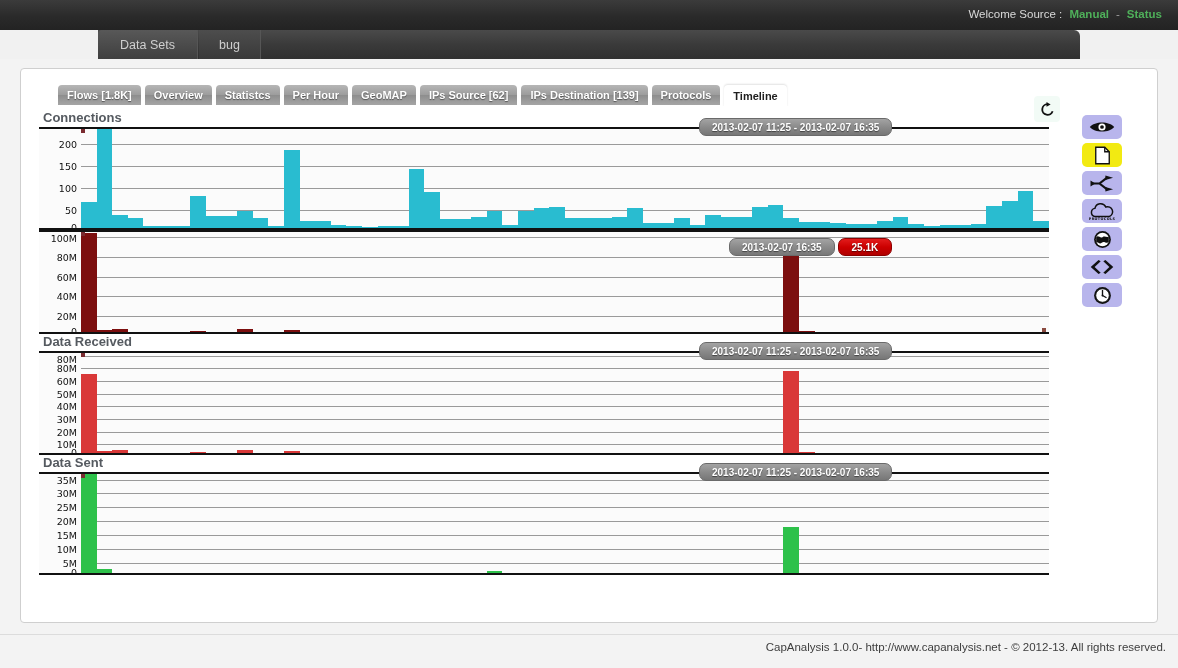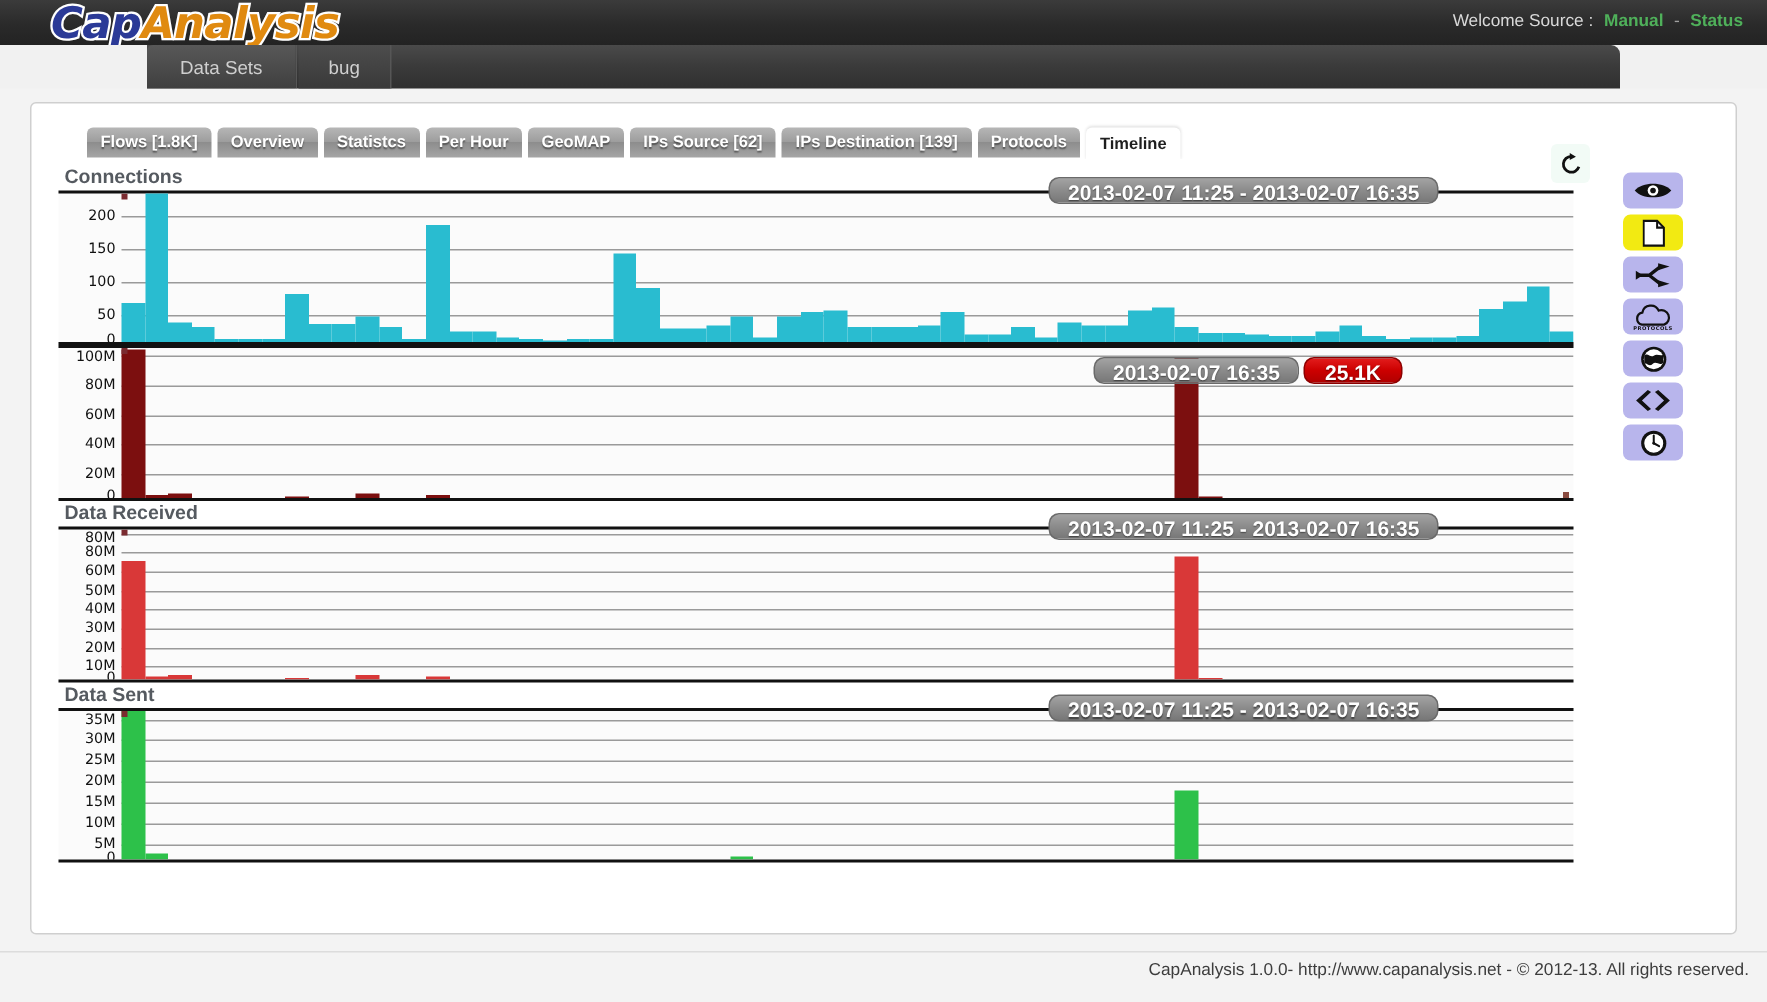--- a/index.html
+++ b/index.html
@@ -232,21 +232,21 @@
     position: absolute;
     z-index: 9;
     white-space: nowrap;
     display: flex;
   }
   .pill {
     display: inline-block;
     height: 18px;
     line-height: 18px;
     padding: 0 12px;
-    font-size: 14px;
+    font-size: 10px;
     font-weight: bold;
     color: #ffffff;
     background: linear-gradient(to bottom, #a3a3a3 0%, #8b8b8b 50%, #777777 100%);
     border: 1px solid #6a6a6a;
     border-radius: 7px;
     text-shadow: 0 1px 1px rgba(0,0,0,.5);
   }
   .pill.val {
     background: linear-gradient(to bottom, #e21c1c 0%, #cc0000 50%, #b00000 100%);
     border-color: #8c0000;
@@ -288,23 +288,20 @@
     padding-right: 12px;
     font-size: 11.5px;
     color: #3d3d3d;
     line-height: 24px;
   }
 </style>
 </head>
 <body>
 
 <div class="topbar">
-  <div class="logo">
-    <span class="cap">Cap</span><span class="analysis">Analysis</span>
-  </div>
   <div class="welcome">
     <span>Welcome Source :</span>
     <a class="lnk" href="#">Manual</a><span class="dash">-</span><a class="lnk" href="#">Status</a>
   </div>
 </div>
 
 <div class="menubar">
   <div class="menu-panel">
     <div class="menu-item mi0">Data Sets</div>
     <div class="menu-item mi1">bug</div>

